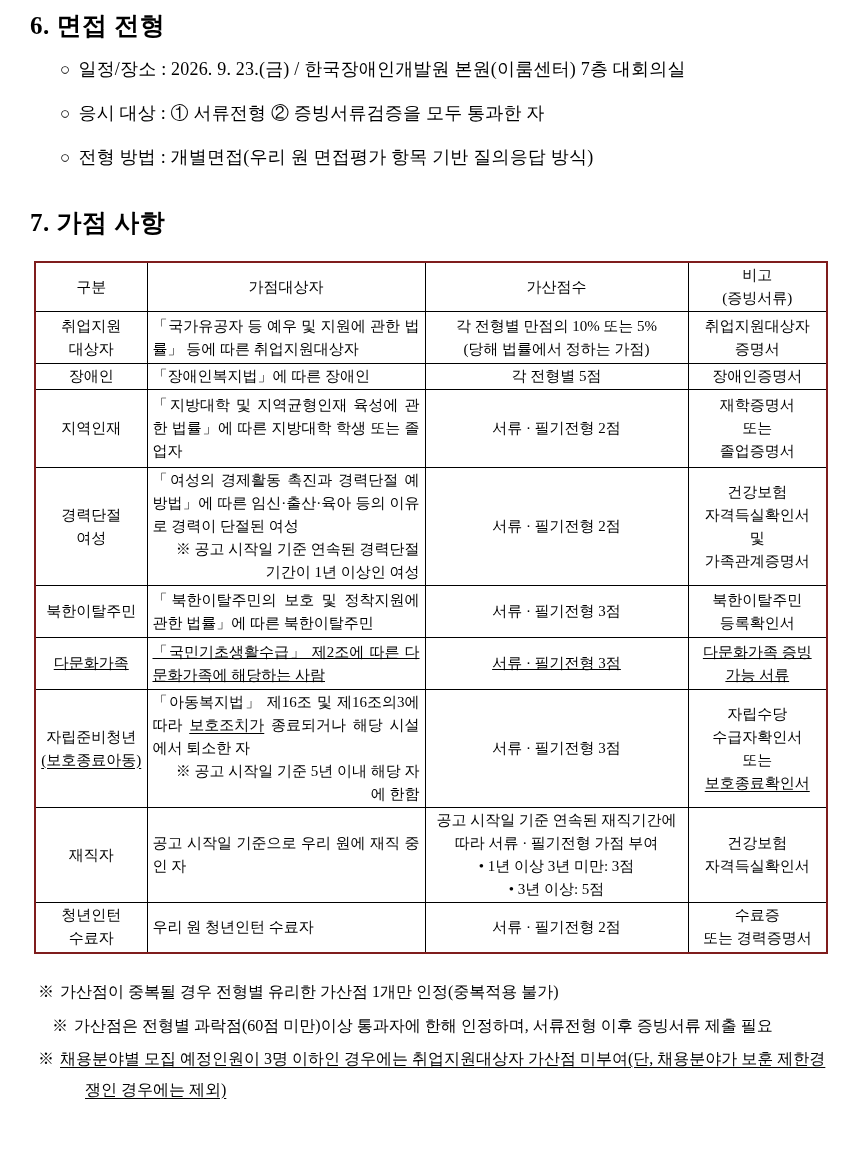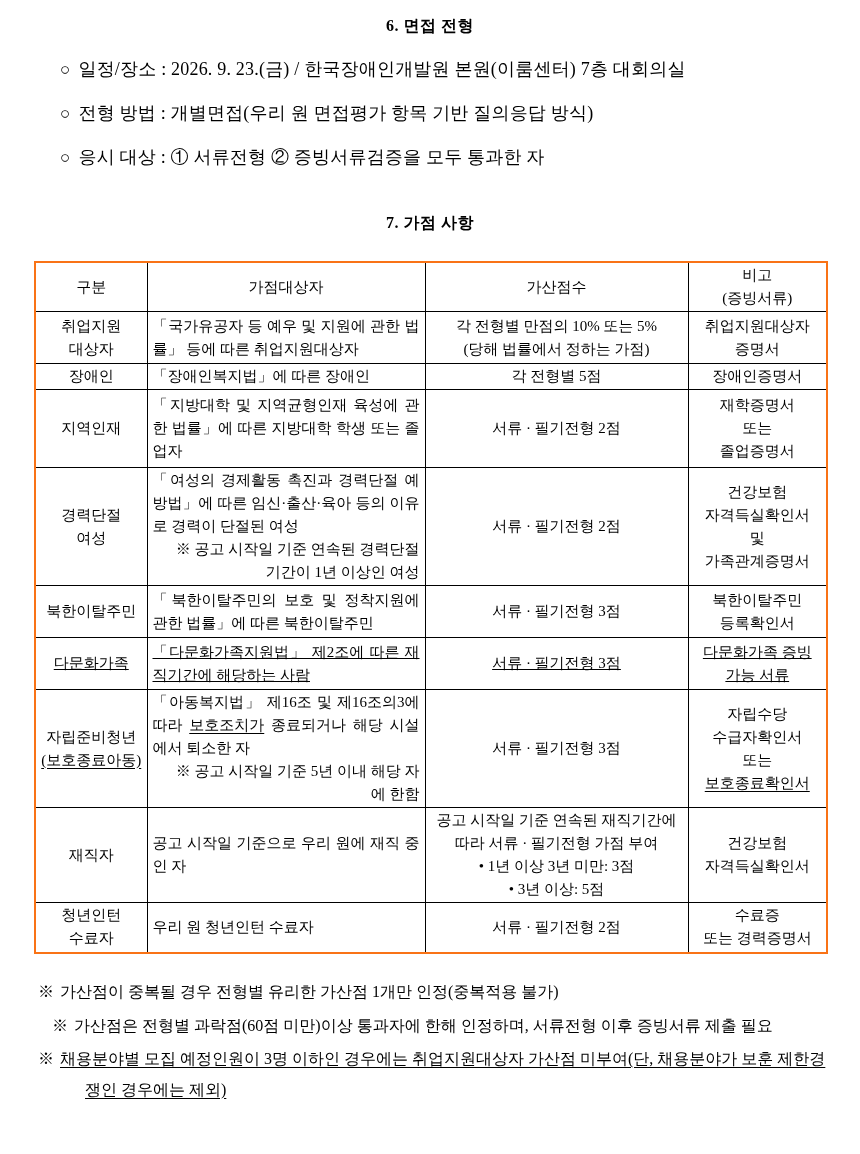--- a/index.html
+++ b/index.html
@@ -5,37 +5,37 @@
   html,body{margin:0;padding:0;background:#fff;}
   body{
     width:860px;height:1154px;
     box-sizing:border-box;
     padding:14px 30px 0 30px;
     font-family:"Liberation Serif","DejaVu Serif",serif;
     color:#000;
     overflow:hidden;
   }
   .sec-title{
-    font-size:16px;font-weight:bold;letter-spacing:.5px;
-    line-height:24px;margin:0;text-align:center;
+    font-size:25px;font-weight:bold;letter-spacing:.5px;
+    line-height:24px;margin:0;
   }
   .bullet-list{margin:18px 0 0 30px;}
   .bullet-line{
     font-size:18px;line-height:26px;margin-bottom:17px;
     letter-spacing:.2px;white-space:nowrap;
   }
   .bullet-line .ring{font-size:17px;margin-right:8px;}
   .sec7{margin-top:40px;}
 
   table.bonus{
     border-collapse:collapse;
     table-layout:fixed;
     width:792px;
     margin:26px 0 0 4px;
-    border:2px solid #f97316;
+    border:2px solid #7f1d1d;
   }
   table.bonus td{
     border:1px solid #000;
     font-size:15px;
     line-height:23px;
     padding:1px 5px;
     vertical-align:middle;
     overflow:hidden;
   }
   col.c1{width:112px;} col.c2{width:278px;} col.c3{width:263px;} col.c4{width:139px;}
@@ -61,24 +61,24 @@
 </head>
 <body>
 
 <div class="sec-title">6. 면접 전형</div>
 
 <div class="bullet-list">
   <div class="bullet-line">
     <span class="ring">○</span><span>일정/장소 : 2026. 9. 23.(금) / 한국장애인개발원 본원(이룸센터) 7층 대회의실</span>
   </div>
   <div class="bullet-line">
+    <span class="ring">○</span><span>응시 대상 : ① 서류전형 ② 증빙서류검증을 모두 통과한 자</span>
+  </div>
+  <div class="bullet-line">
     <span class="ring">○</span><span>전형 방법 : 개별면접(우리 원 면접평가 항목 기반 질의응답 방식)</span>
-  </div>
-  <div class="bullet-line">
-    <span class="ring">○</span><span>응시 대상 : ① 서류전형 ② 증빙서류검증을 모두 통과한 자</span>
   </div>
 </div>
 
 <div class="sec-title sec7">7. 가점 사항</div>
 
 <table class="bonus">
   <colgroup>
       <col class="c1">
       <col class="c2">
       <col class="c3">
@@ -138,21 +138,21 @@
   <tr class="rh5">
     <td class="c-center pre">북한이탈주민</td>
     <td class="c-just">「북한이탈주민의 보호 및 정착지원에 관한 법률」에 따른 북한이탈주민</td>
     <td class="pts pre">서류 · 필기전형 3점</td>
     <td class="c-center pre">북한이탈주민
 등록확인서</td>
   </tr>
 
   <tr class="rh6">
     <td class="c-center pre">다문화가족</td>
-    <td class="c-just">「다문화가족지원법」 제2조에 따른 재직기간에 해당하는 사람</td>
+    <td class="c-just">「국민기초생활수급」 제2조에 따른 다문화가족에 해당하는 사람</td>
     <td class="pts pre">서류 · 필기전형 3점</td>
     <td class="c-center pre">다문화가족 증빙
 가능 서류</td>
   </tr>
 
   <tr class="rh7">
     <td class="c-center">
       <span class="pre">자립준비청년</span><br>
       <span class="u">(보호종료아동)</span>
     </td>

